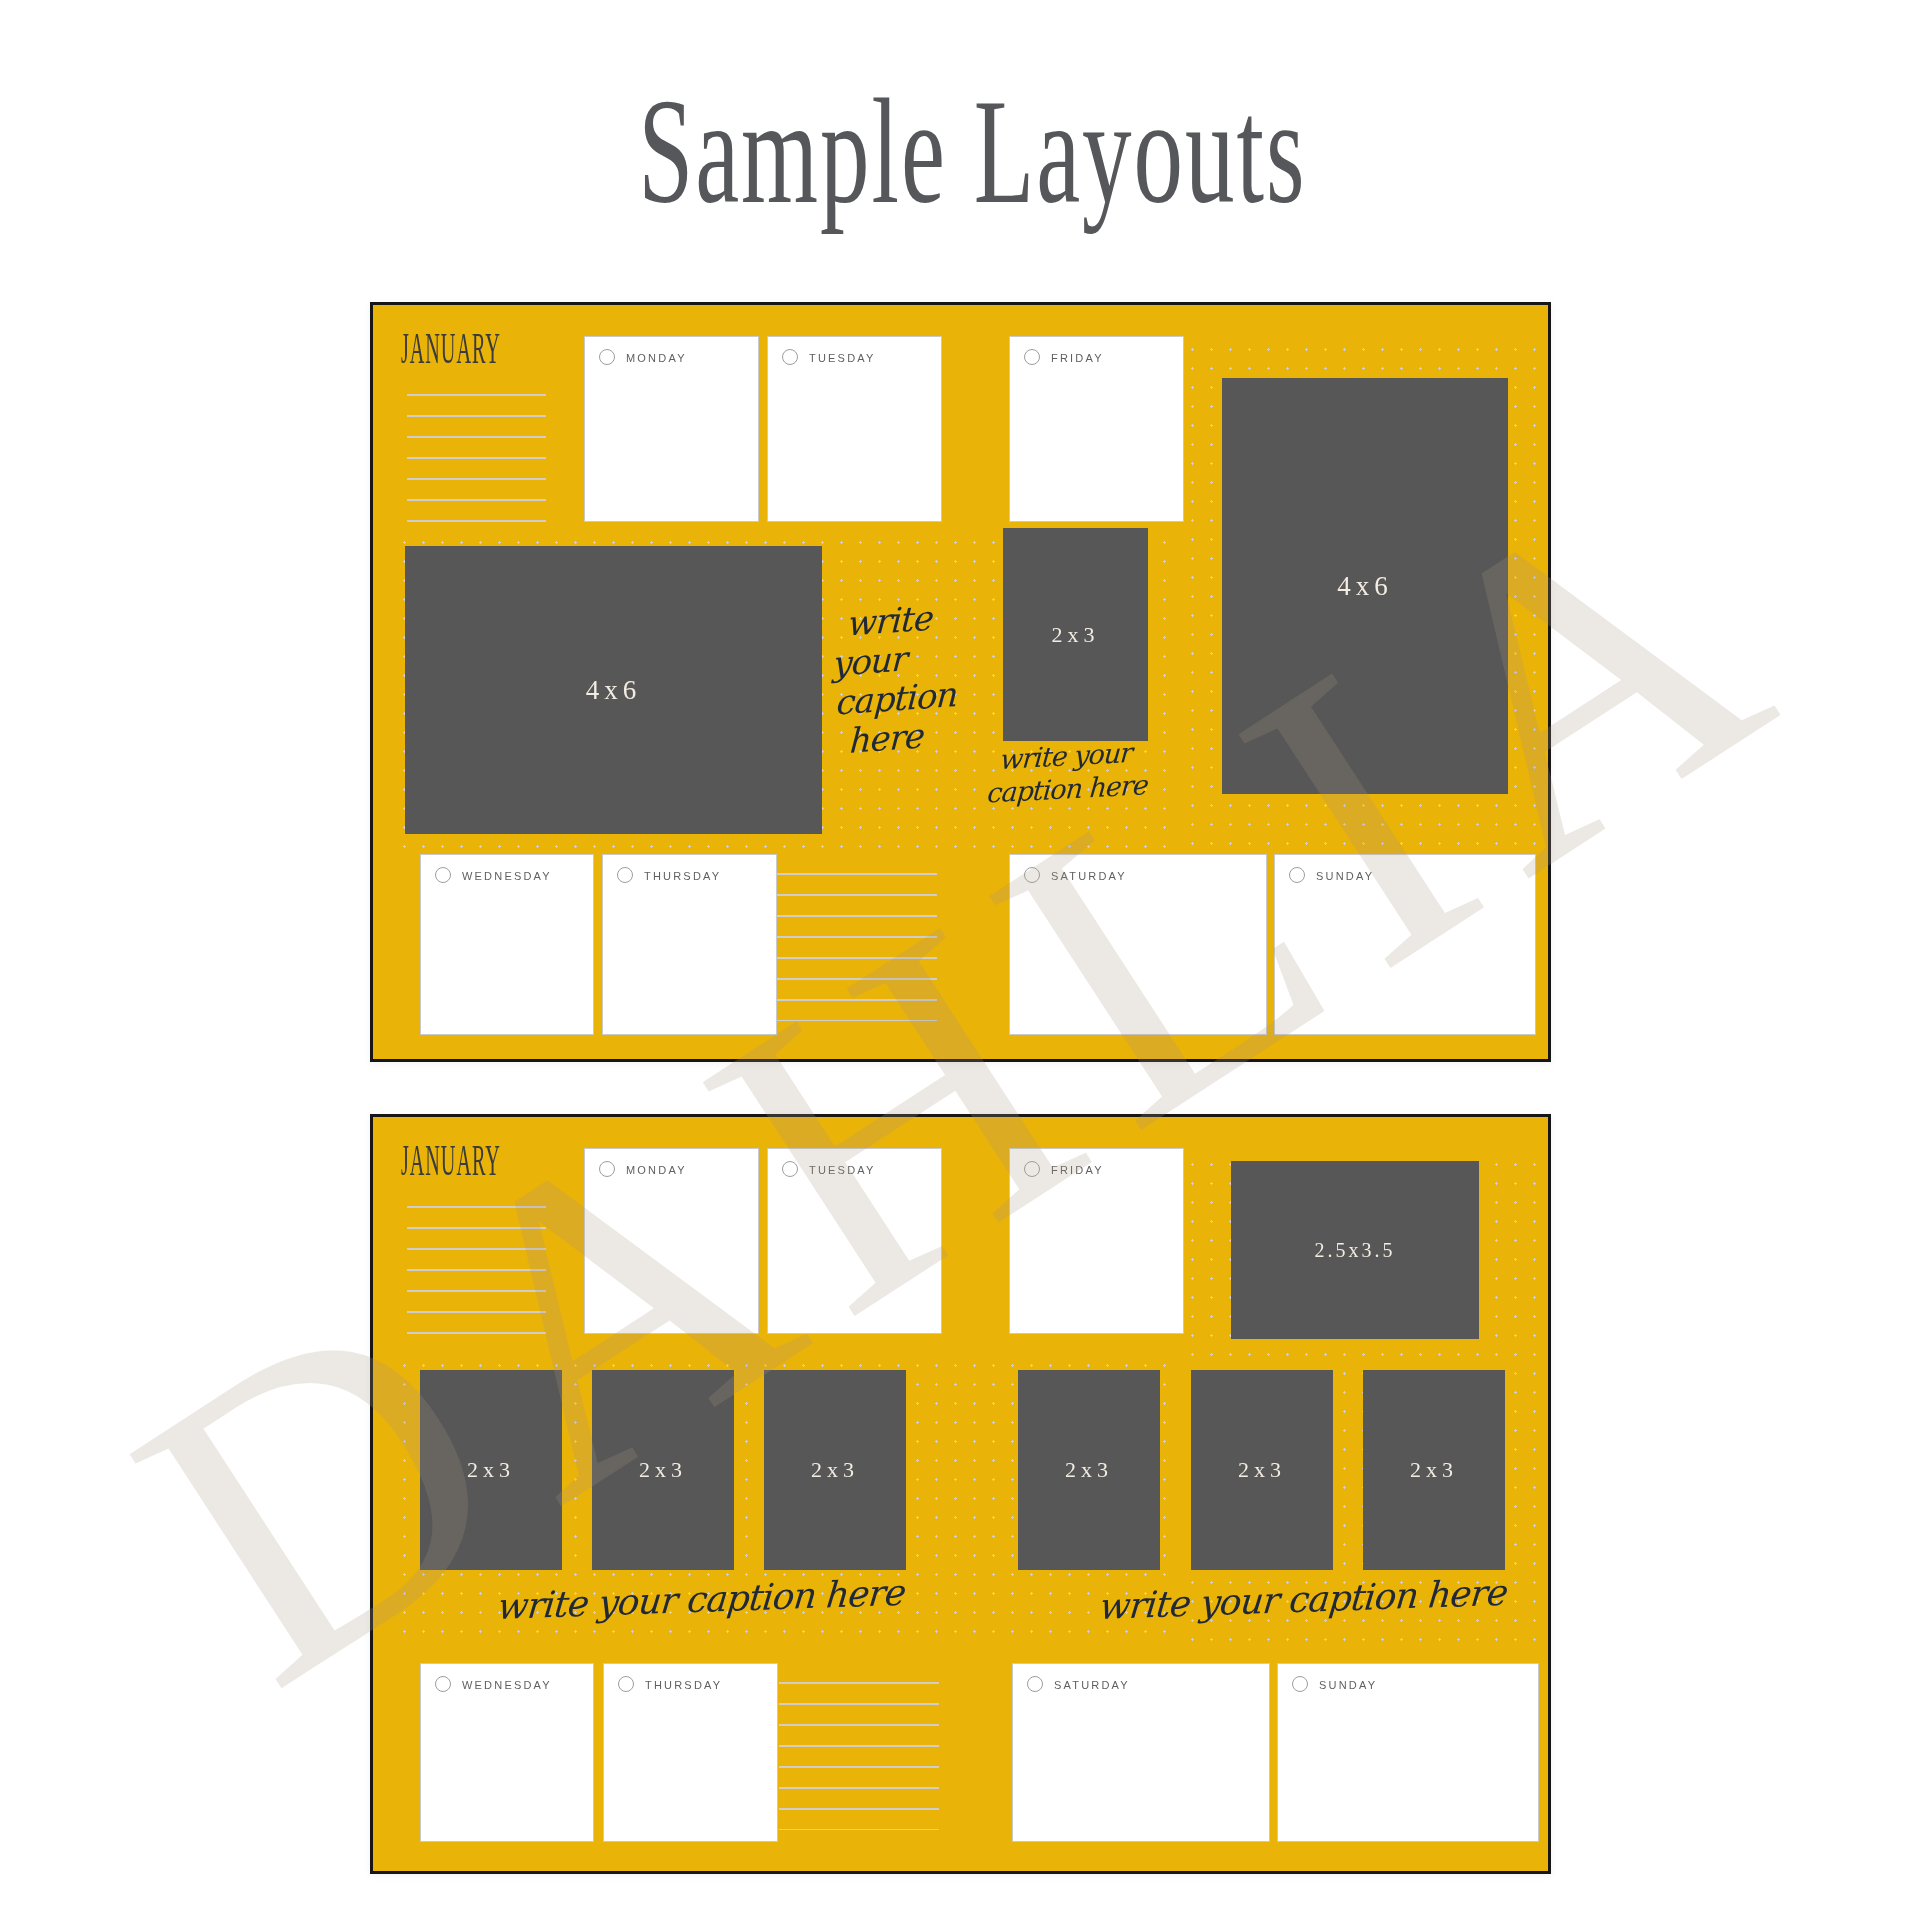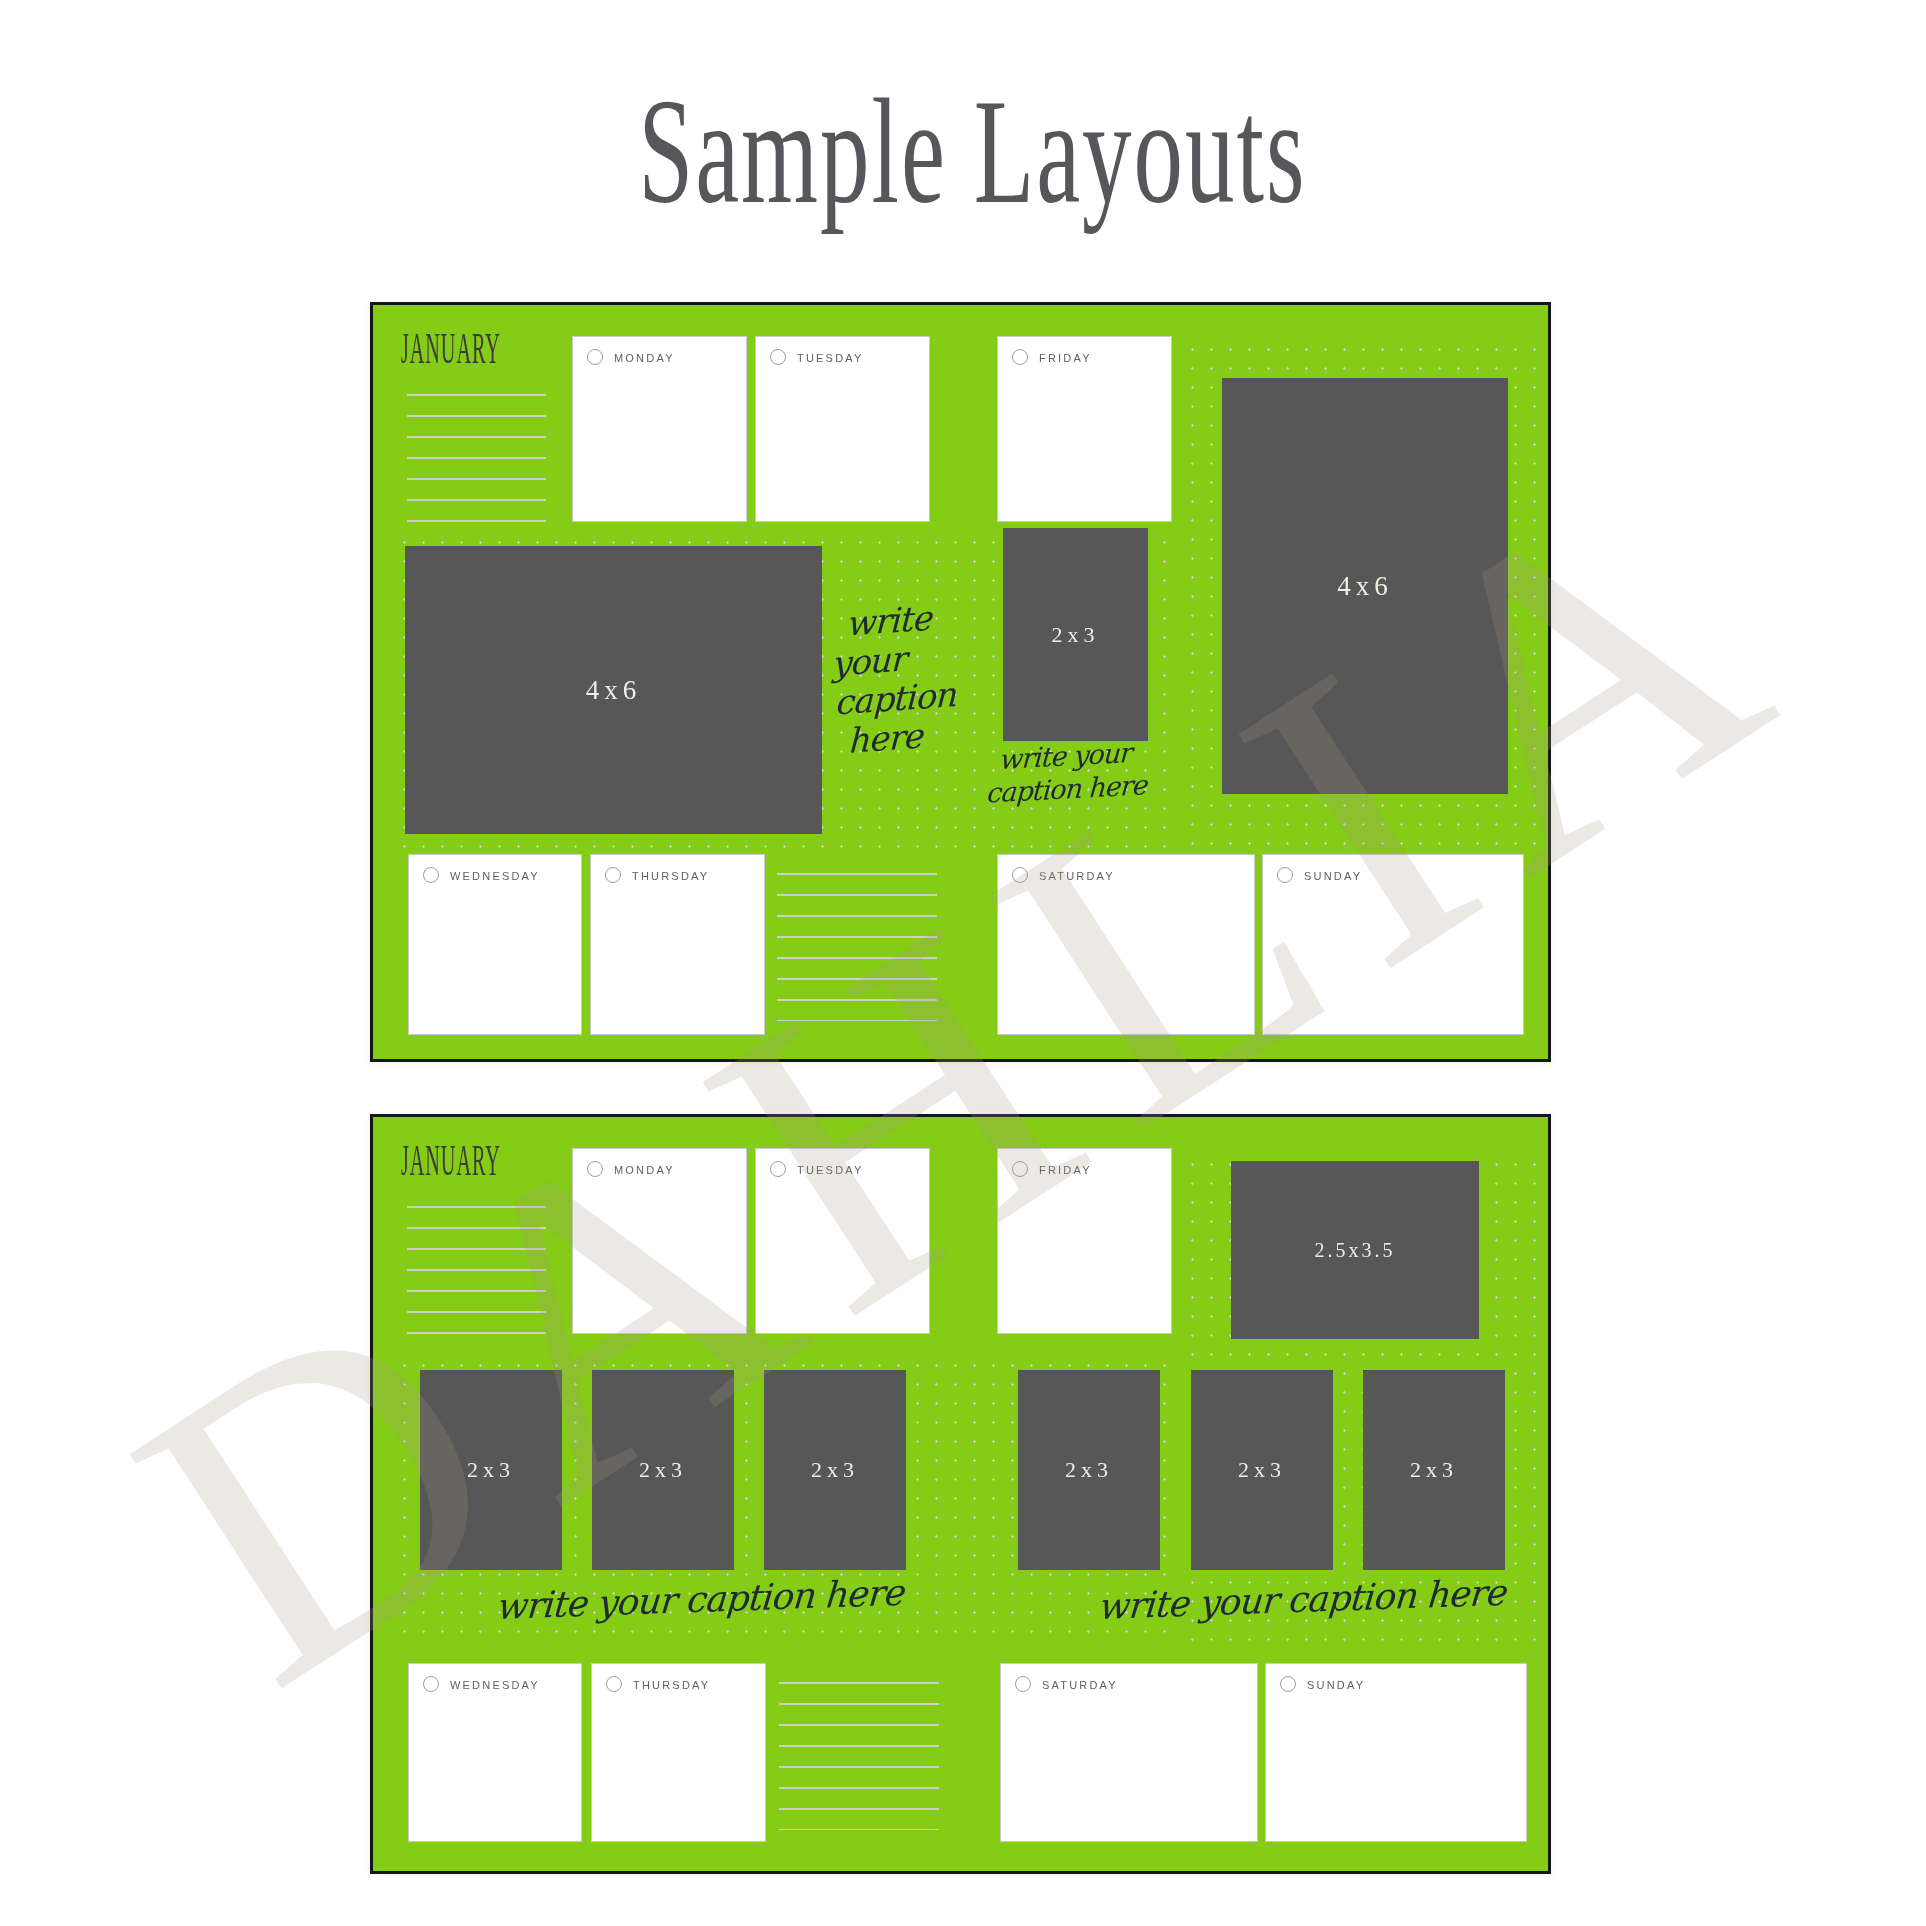--- a/index.html
+++ b/index.html
@@ -9,35 +9,35 @@
   .page-title span{display:inline-block;font-family:"Liberation Serif",serif;font-weight:400;
       font-size:150px;line-height:1.05;color:#56575a;letter-spacing:3px;
       transform:scaleX(0.66);transform-origin:center;}
 
   .watermark{position:absolute;left:963px;top:1074px;z-index:40;pointer-events:none;
       transform:translate(-50%,-50%) rotate(-33deg);
       font-family:"Liberation Serif",serif;font-size:426px;letter-spacing:34px;
       color:rgba(168,152,131,0.22);white-space:nowrap;}
 
   .panel{position:absolute;left:370px;width:1181px;height:760px;border:3px solid #161616;
-      background:#84cc16;box-shadow:0 2px 8px rgba(0,0,0,0.05);}
+      background:#eab308;box-shadow:0 2px 8px rgba(0,0,0,0.05);}
   .panel-inner{position:absolute;left:0;top:0;right:0;bottom:0;}
 
   .month{position:absolute;left:28px;top:22px;}
   .month span{display:inline-block;font-family:"Liberation Serif",serif;font-size:44px;line-height:1;
       color:#3b3b3b;letter-spacing:2px;transform:scaleX(0.46);transform-origin:left center;white-space:nowrap;}
 
   .notes{position:absolute;background:repeating-linear-gradient(to bottom,
       transparent 0px, transparent 19.4px, #d0cecd 19.4px, #d0cecd 21px);}
 
   .dots{position:absolute;z-index:1;
       background-image:radial-gradient(circle,#d2cfca 1.1px, rgba(0,0,0,0) 1.4px);
       background-size:19px 19px;background-position:6px 8px;}
 
-  .day-box{position:absolute;background:#ffffff;border:1.2px solid #c9c9c9;z-index:2;}
+  .day-box{position:absolute;background:#ffffff;border:1.2px solid #c9c9c9;z-index:2;margin-left:12px;}
   .day-circle{position:absolute;left:14px;top:12px;width:16px;height:16px;border:1.5px solid #9e9e9e;
       border-radius:50%;background:transparent;}
   .day-label{position:absolute;left:41px;top:15px;font-family:"Liberation Sans",sans-serif;
       font-size:11px;letter-spacing:2.2px;color:#5f5f5f;white-space:nowrap;}
 
   .photo{position:absolute;background:#575757;z-index:2;display:flex;align-items:center;justify-content:center;}
   .photo-label{font-family:Liberation Serif, serif;color:#f2ece2;letter-spacing:5px;white-space:nowrap;}
 
   .script{position:absolute;z-index:3;font-family:"DejaVu Serif",cursive,serif;font-style:italic;
       color:#2029354;color:#202935;letter-spacing:-1px;}

